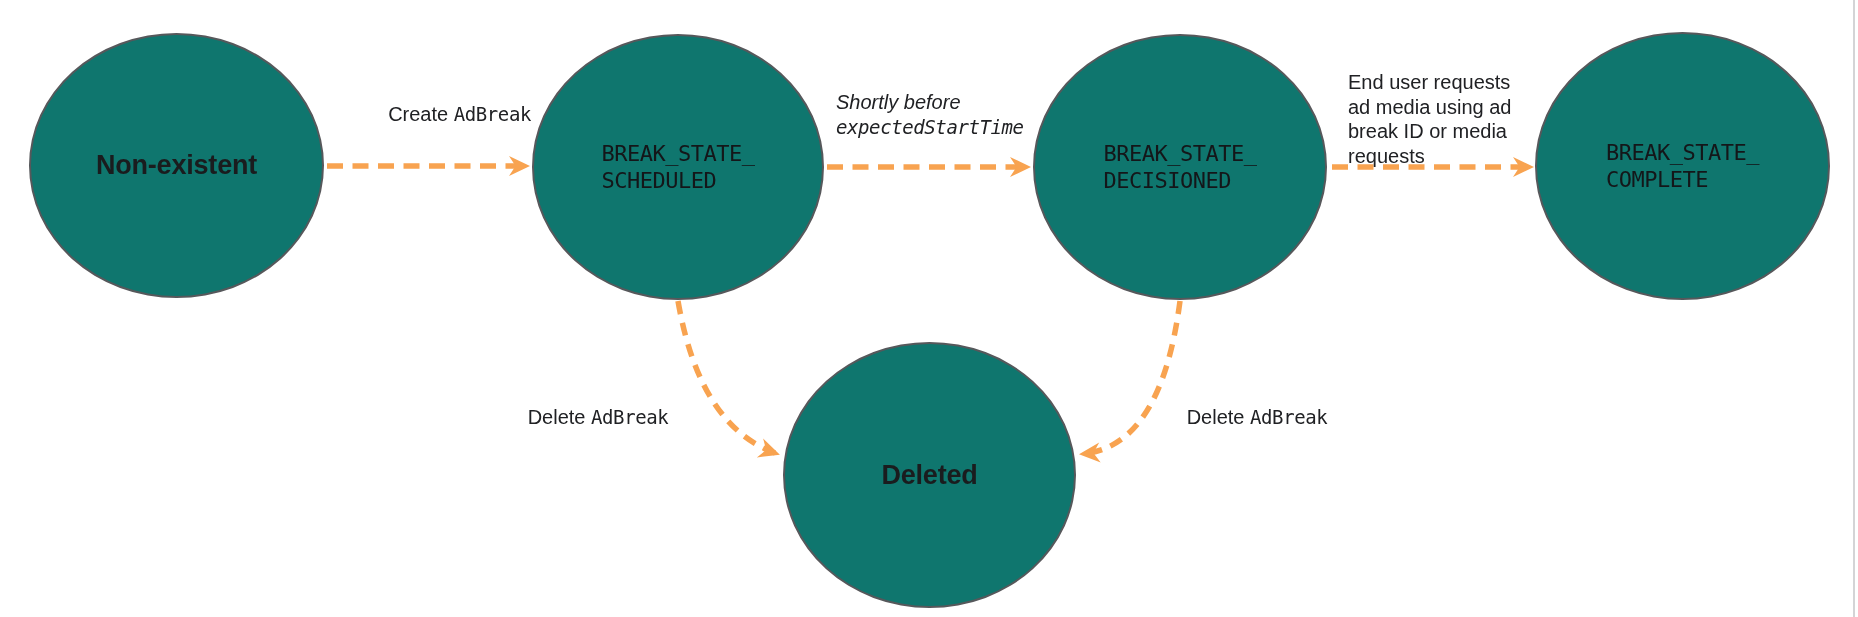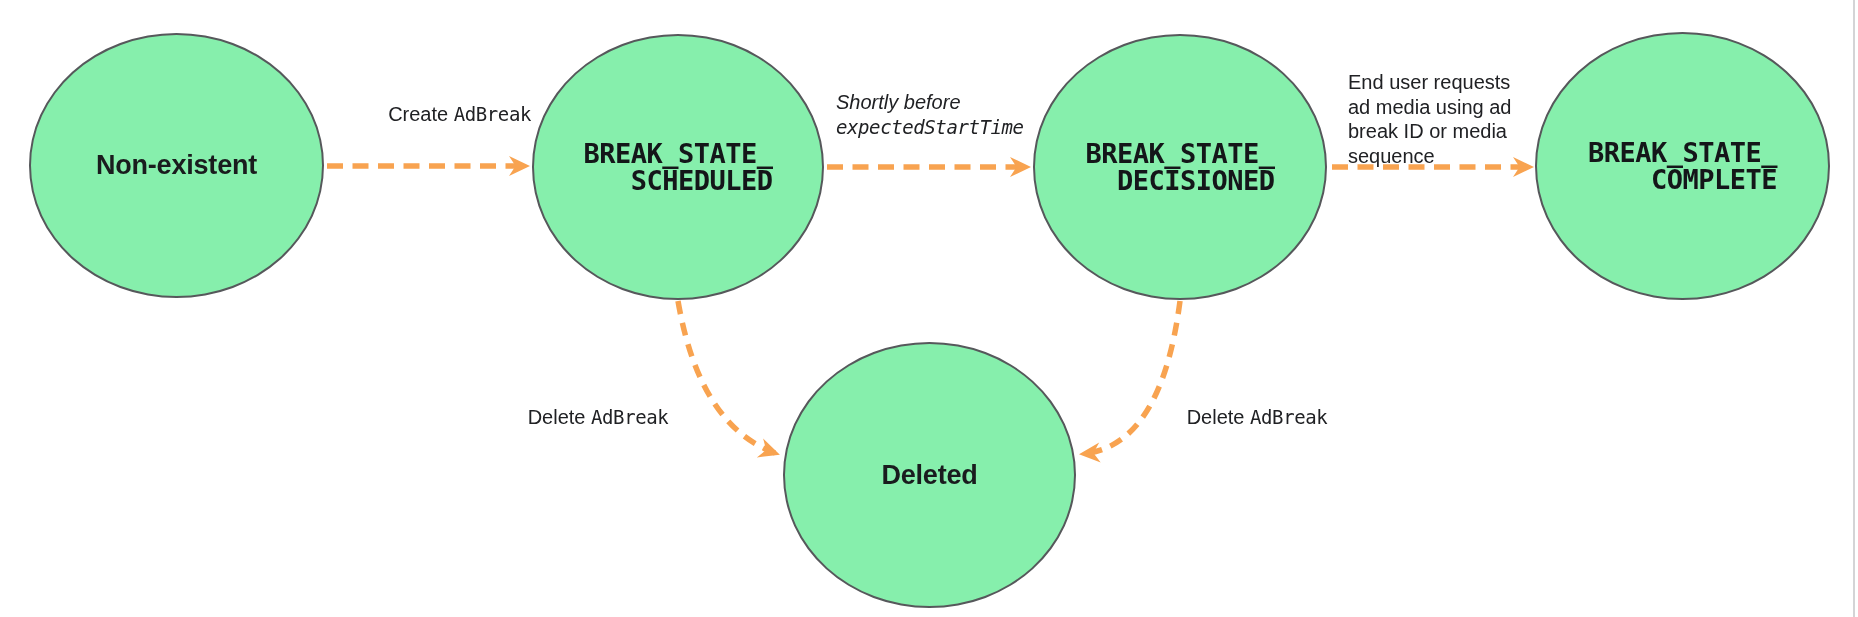--- a/index.html
+++ b/index.html
@@ -11,32 +11,32 @@
     font-family:"Liberation Sans",sans-serif;
     color:#202124;
   }
   .arrow-layer{position:absolute;left:0;top:0;width:1858px;height:617px;}
   .dash{fill:none;stroke:#F8A350;stroke-width:5.5;}
   .dash-straight{stroke-dasharray:16 9.5;}
   .dash-curve{stroke-dasharray:13 9;}
   .state{
     position:absolute;
     box-sizing:border-box;
-    background:#86efac;
+    background:#0f766e;
     border:2px solid #56585B;
     border-radius:50%;
     display:flex;align-items:center;justify-content:center;
-    text-align:right;
+    text-align:left;
   }
   .state-plain{
     font-weight:700;font-size:27px;letter-spacing:-0.2px;color:#1A1C1E;
   }
   .state-code{
     font-family:"DejaVu Sans Mono",monospace;
-    font-weight:700;font-size:27px;line-height:27px;letter-spacing:-0.5px;
+    font-weight:400;font-size:22px;line-height:27px;letter-spacing:-0.5px;
     color:#141619;white-space:pre;
   }
   .state-code span{display:block;}
   #state-non-existent{left:29px;top:33px;width:295px;height:265px;}
   #state-scheduled{left:532px;top:34px;width:292px;height:266px;}
   #state-decisioned{left:1033px;top:34px;width:294px;height:266px;}
   #state-complete{left:1535px;top:32px;width:295px;height:268px;}
   #state-deleted{left:783px;top:342px;width:293px;height:266px;}
   .edge-label{
     position:absolute;
@@ -103,21 +103,21 @@
 
   <div class="edge-label" id="label-shortly">
     <span>Shortly before</span><br>
     <span class="mono">expectedStartTime</span>
   </div>
 
   <div class="edge-label" id="label-enduser">
     <span>End user requests</span>
     <span>ad media using ad</span>
     <span>break ID or media</span>
-    <span>sequence</span>
+    <span>requests</span>
   </div>
 
   <div class="edge-label" id="label-delete-left">
     <span>Delete</span>
     <span class="mono">AdBreak</span>
   </div>
 
   <div class="edge-label" id="label-delete-right">
     <span>Delete</span>
     <span class="mono">AdBreak</span>

